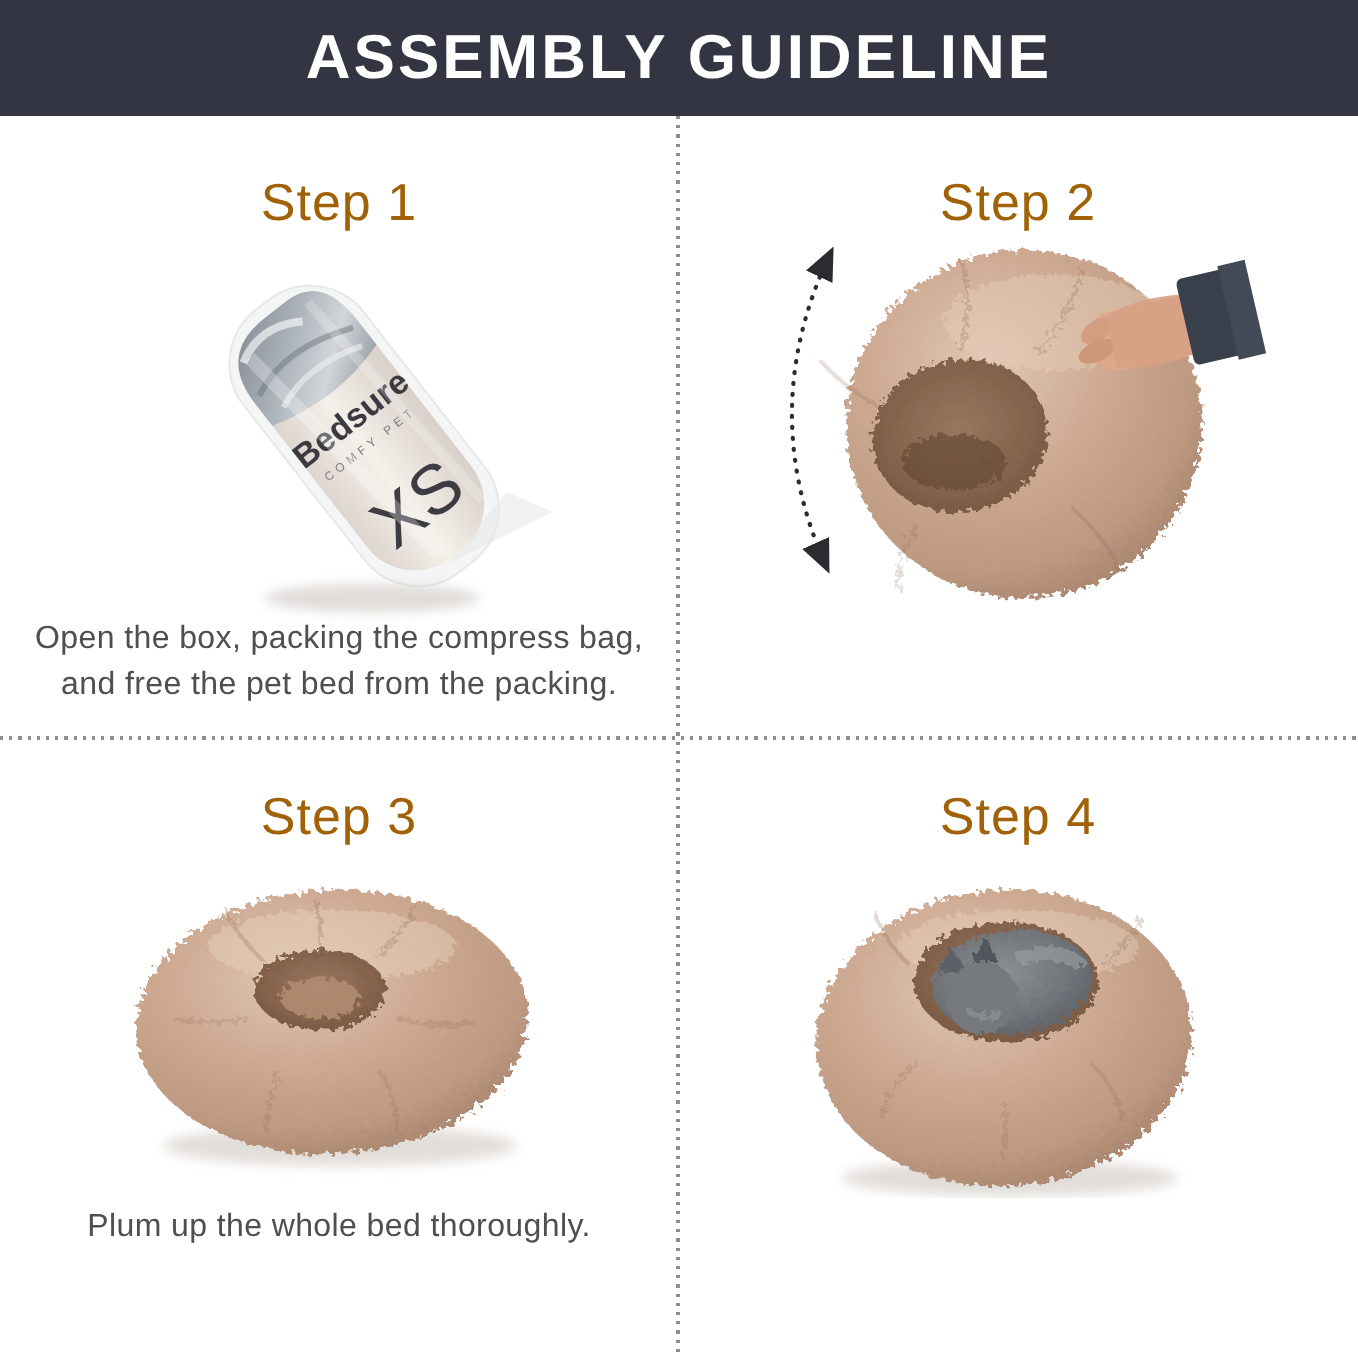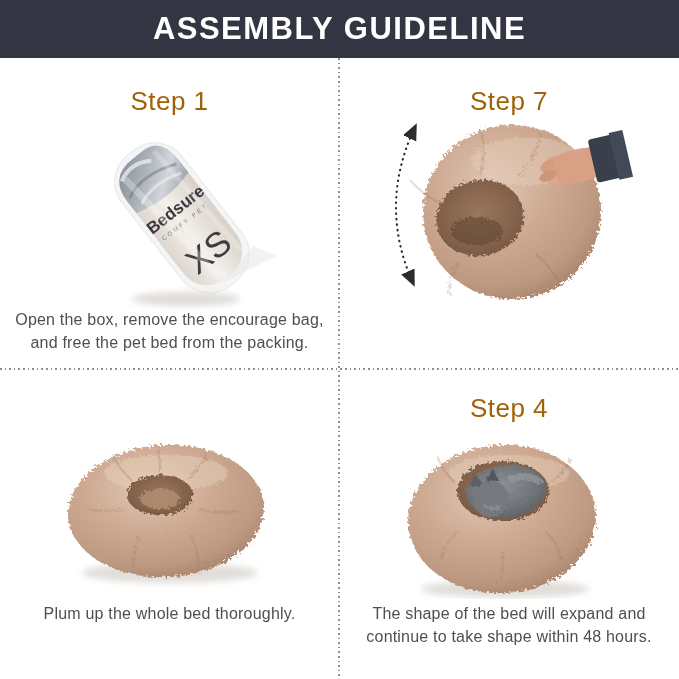--- a/index.html
+++ b/index.html
@@ -86,27 +86,27 @@
         <path d="M128 58 Q152 46 186 60" stroke="#6d737d" stroke-width="3" fill="none" opacity="0.5"></path>
         <path d="M134 70 Q156 60 184 70" stroke="#eef0f2" stroke-width="3" fill="none" opacity="0.6"></path>
         <text x="157" y="101" text-anchor="middle" font-size="17" font-weight="600" fill="#3a3a40">Bedsure</text>
         <text x="157" y="113" text-anchor="middle" font-size="6" letter-spacing="2.4" fill="#7d7d82">COMFY PET</text>
         <text x="157" y="161" text-anchor="middle" font-size="35" font-weight="500" fill="#3c3c42">XS</text>
         <path d="M136 40 L150 176" stroke="#ffffff" stroke-width="7" opacity="0.28"></path>
         <path d="M176 36 L184 168" stroke="#ffffff" stroke-width="5" opacity="0.22"></path>
       </g>
     </svg>
     <div class="caption" style="top:250px;">
-      <div>Open the box, remove the encourage bag,</div>
+      <div>Open the box, packing the compress bag,</div>
       <div>and free the pet bed from the packing.</div>
     </div>
   </div>
 
   <div class="cell" style="left:339px;top:58px;width:340px;">
-    <div class="step-title" style="top:28px;">Step 7</div>
+    <div class="step-title" style="top:28px;">Step 2</div>
     <svg class="illus" style="left:20px;top:55px;" width="300" height="212" viewBox="0 0 300 212">
       <path d="M54 170 Q19 92 56 14" fill="none" stroke="#2c2c30" stroke-width="2.1" stroke-dasharray="0.5 5" stroke-linecap="round" marker-start="url(#ah)" marker-end="url(#ah)"></path>
       <g filter="url(#fur)">
         <ellipse cx="153" cy="99" rx="89" ry="87" fill="url(#furG)" transform="rotate(-9 153 99)"></ellipse>
         <ellipse cx="168" cy="48" rx="55" ry="24" fill="#e6cfba" opacity="0.45"></ellipse>
         <ellipse cx="121" cy="105" rx="44" ry="38" fill="url(#holeG)" transform="rotate(-12 121 105)"></ellipse>
         <ellipse cx="118" cy="118" rx="26" ry="14" fill="#5d422f" opacity="0.55"></ellipse>
         <path d="M121 62 Q128 38 122 18" stroke="#8a6850" stroke-width="2" opacity="0.25" fill="none"></path>
         <path d="M160 64 Q178 40 182 22" stroke="#8a6850" stroke-width="2" opacity="0.25" fill="none"></path>
         <path d="M80 90 Q62 80 50 66" stroke="#8a6850" stroke-width="2" opacity="0.22" fill="none"></path>
@@ -119,20 +119,21 @@
         <ellipse cx="190" cy="46" rx="9" ry="5" fill="#d39d80" transform="rotate(-20 190 46)"></ellipse>
         <ellipse cx="188" cy="56" rx="10" ry="5" fill="#cf977a" transform="rotate(-12 188 56)"></ellipse>
         <path d="M196 66 Q214 72 236 68 L236 38 Q214 34 196 40 Z" fill="#d7a185" opacity="0.9"></path>
         <rect x="234" y="30" width="26" height="44" rx="3" fill="#39404c"></rect>
         <rect x="256" y="28" width="14" height="48" fill="#434a57"></rect>
       </g>
     </svg>
   </div>
 
   <div class="cell row2" style="left:0;top:369px;">
+    <div class="step-title" style="top:24px;">Step 3</div>
     <svg class="illus" style="left:20px;top:70px;" width="300" height="160" viewBox="0 0 300 160">
       <ellipse cx="150" cy="134" rx="88" ry="10" fill="#c4bcb4" opacity="0.5" filter="url(#soft)"></ellipse>
       <g filter="url(#fur)">
         <ellipse cx="146" cy="72" rx="98" ry="66" fill="url(#furG)" transform="rotate(-3 146 72)"></ellipse>
         <ellipse cx="146" cy="34" rx="62" ry="18" fill="#e6cfba" opacity="0.5"></ellipse>
         <ellipse cx="140" cy="56" rx="33" ry="20" fill="url(#holeG)"></ellipse>
         <ellipse cx="140" cy="60" rx="20" ry="10" fill="#b18e72" opacity="0.85"></ellipse>
         <path d="M112 42 Q96 26 92 14" stroke="#8a6850" stroke-width="2" opacity="0.25" fill="none"></path>
         <path d="M140 34 Q140 20 138 10" stroke="#8a6850" stroke-width="2" opacity="0.25" fill="none"></path>
         <path d="M168 40 Q182 26 188 14" stroke="#8a6850" stroke-width="2" opacity="0.25" fill="none"></path>
@@ -164,19 +165,15 @@
       </g>
       <g filter="url(#fur)">
         <ellipse cx="147" cy="52" rx="40" ry="26" fill="url(#catG)" transform="rotate(-6 147 52)"></ellipse>
         <path d="M116 34 L124 46 L110 48 Z" fill="#5d6166"></path>
         <path d="M134 30 L140 42 L126 42 Z" fill="#52565b"></path>
         <circle cx="132" cy="60" r="18" fill="#75797e"></circle>
         <path d="M150 40 Q170 34 182 44" stroke="#9ca0a5" stroke-width="7" opacity="0.6" fill="none"></path>
         <path d="M124 66 Q132 72 142 68" stroke="#8f9398" stroke-width="3" opacity="0.7" fill="none"></path>
       </g>
     </svg>
-    <div class="caption" style="top:233px;">
-      <div>The shape of the bed will expand and</div>
-      <div>continue to take shape within 48 hours.</div>
-    </div>
   </div>
 
 </div>
 
 </body></html>

